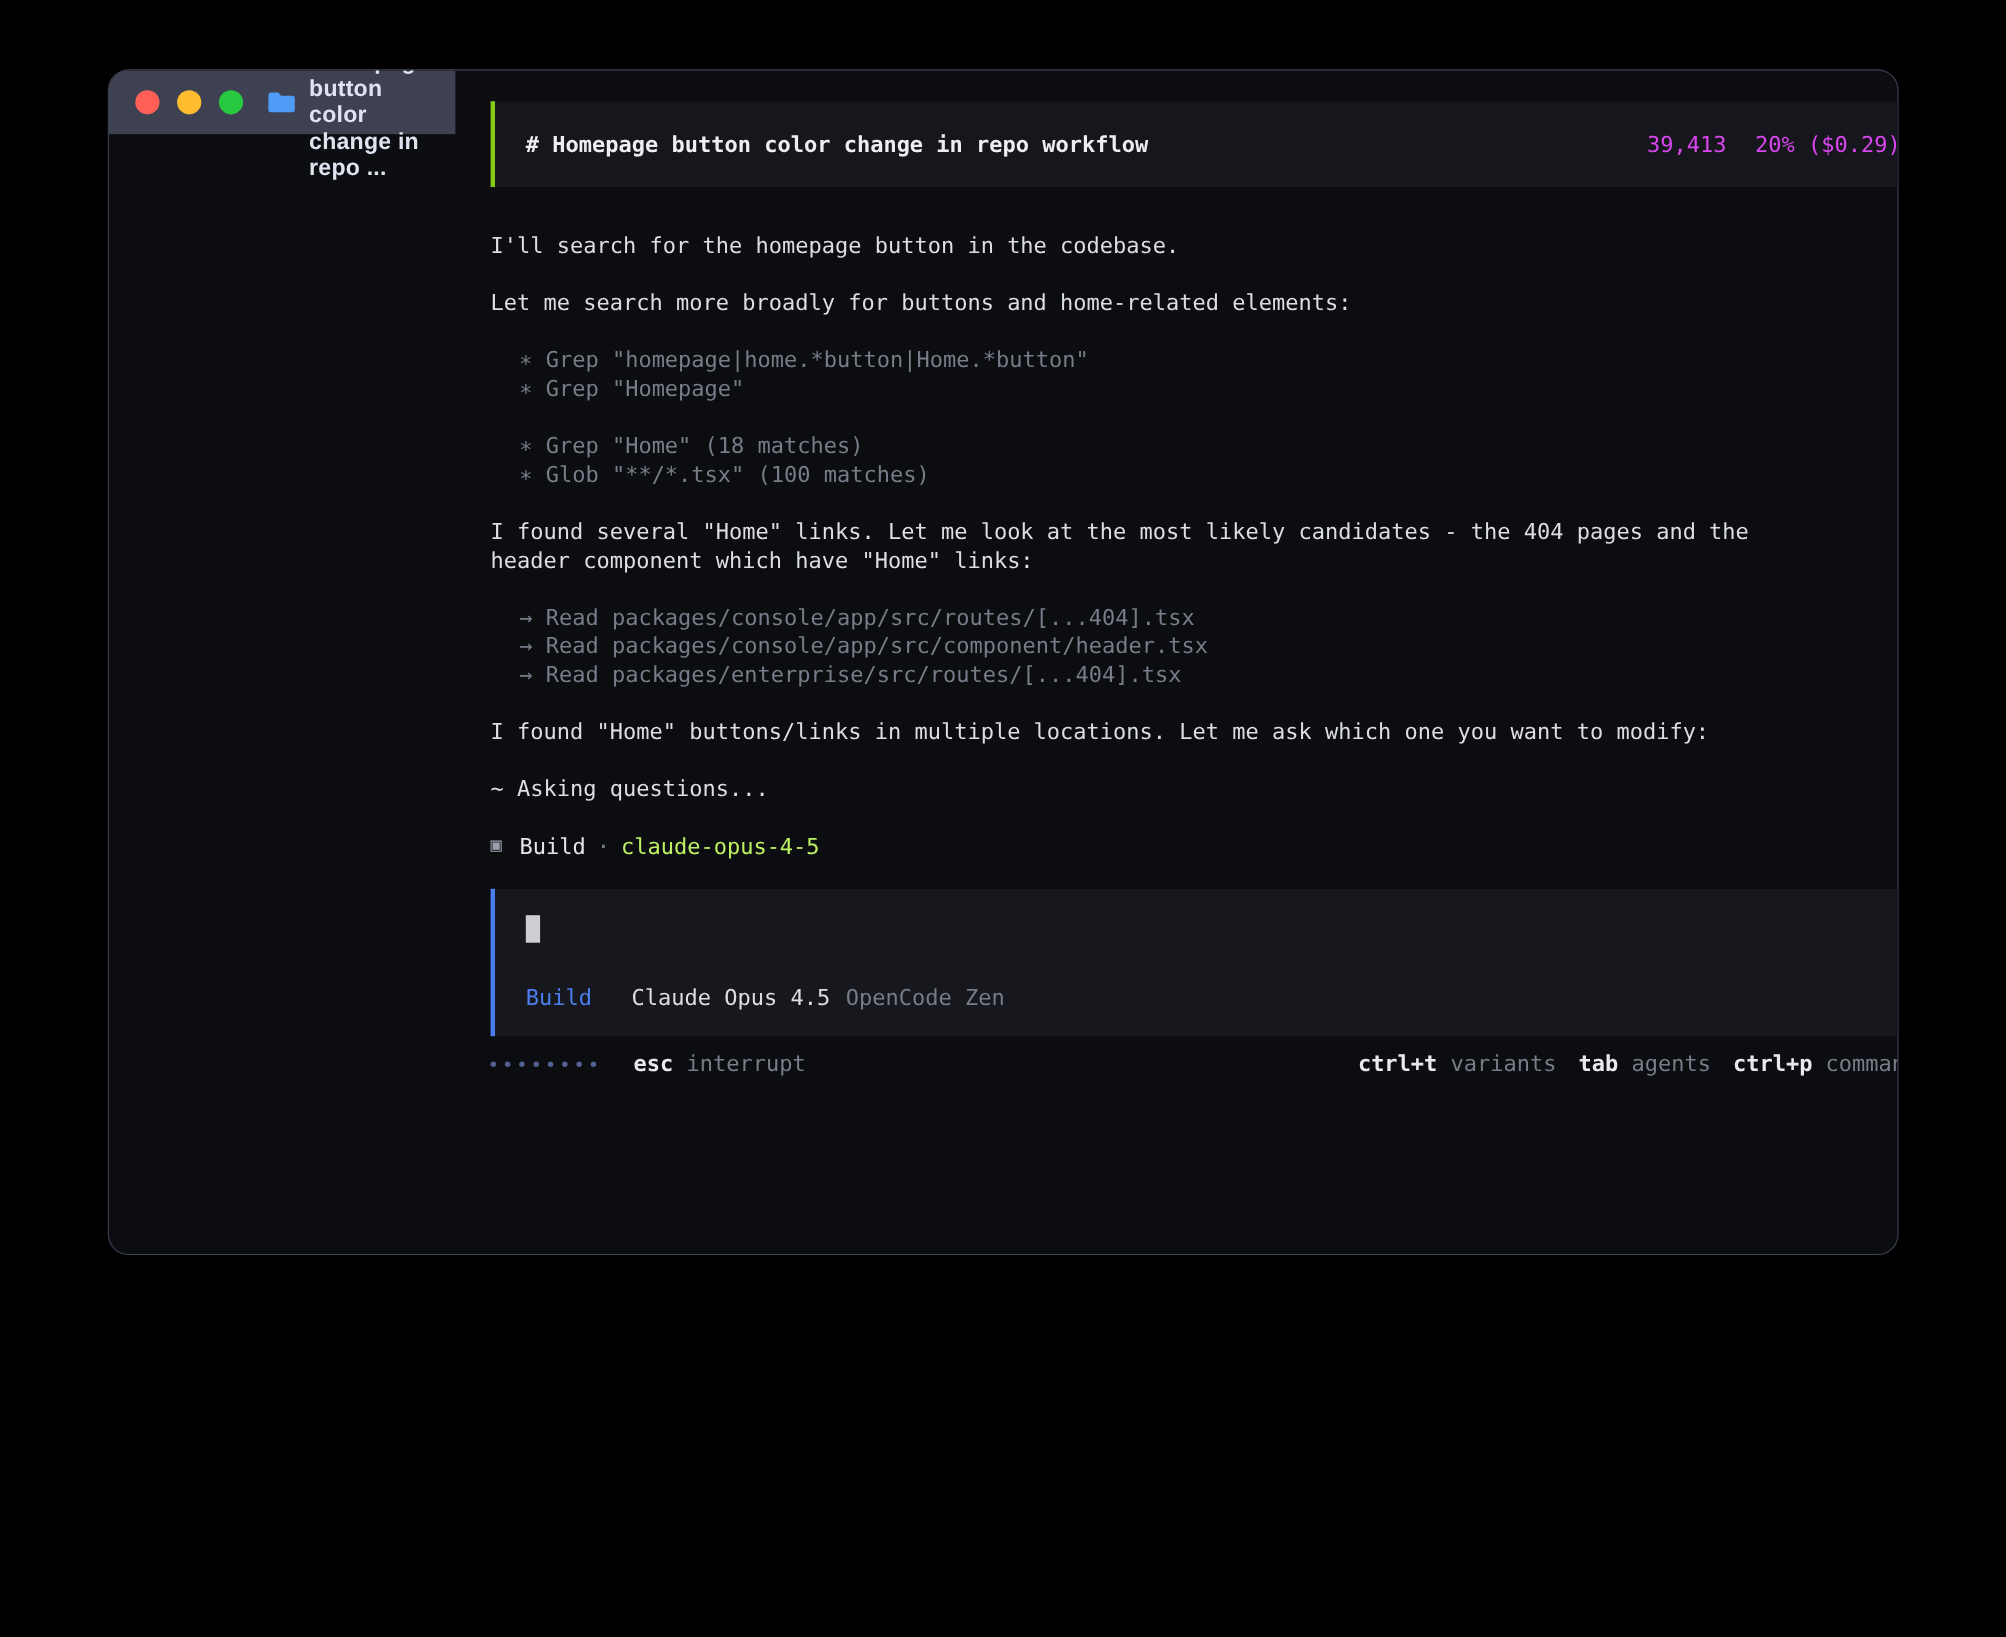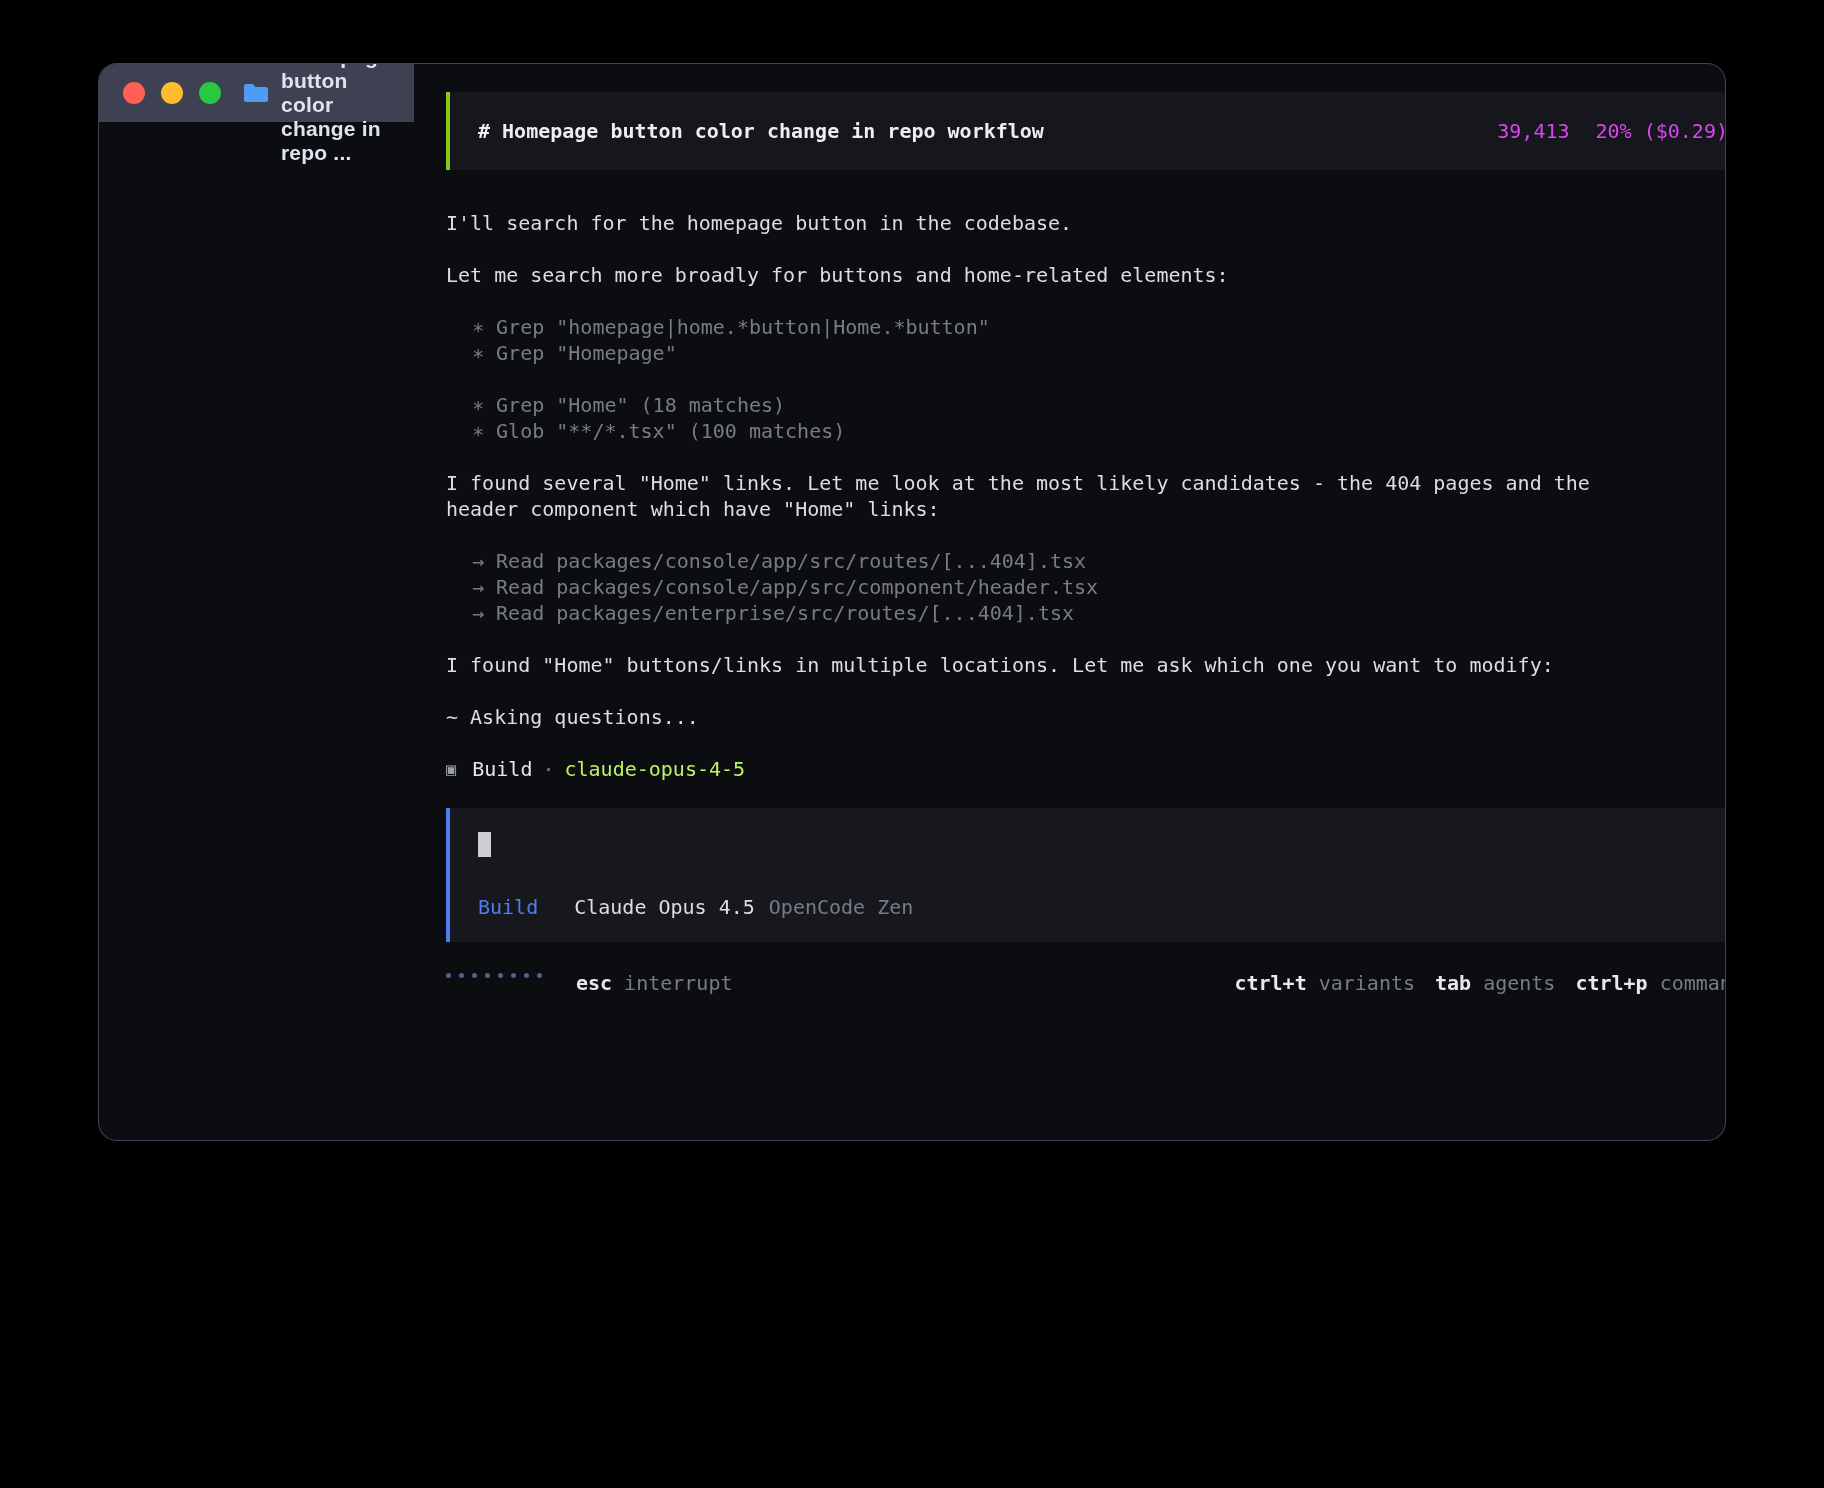--- a/index.html
+++ b/index.html
@@ -146,21 +146,21 @@
   .sb-left { display: flex; }
   .spinner { display: flex; align-items: center; gap: 8px; margin-right: 34px; }
   .spinner .dot {
     width: 5px;
     height: 5px;
     border-radius: 50%;
     background: #51608f;
   }
   .kbd-hint { display: flex; align-items: baseline; }
   .kbd-hint .key { font-weight: bold; color: #e8e9ed; }
-  .kbd-hint .label { color: #787c88; margin-left: 12px; margin-top: 16px; }
+  .kbd-hint .label { color: #787c88; margin-left: 12px; }
   .sb-right { display: flex; align-items: baseline; gap: 20px; }
   .bottombar {
     flex: 0 0 26px;
     background: #272a35;
   }
 </style>
 </head>
 <body>
 
 <div class="window">

